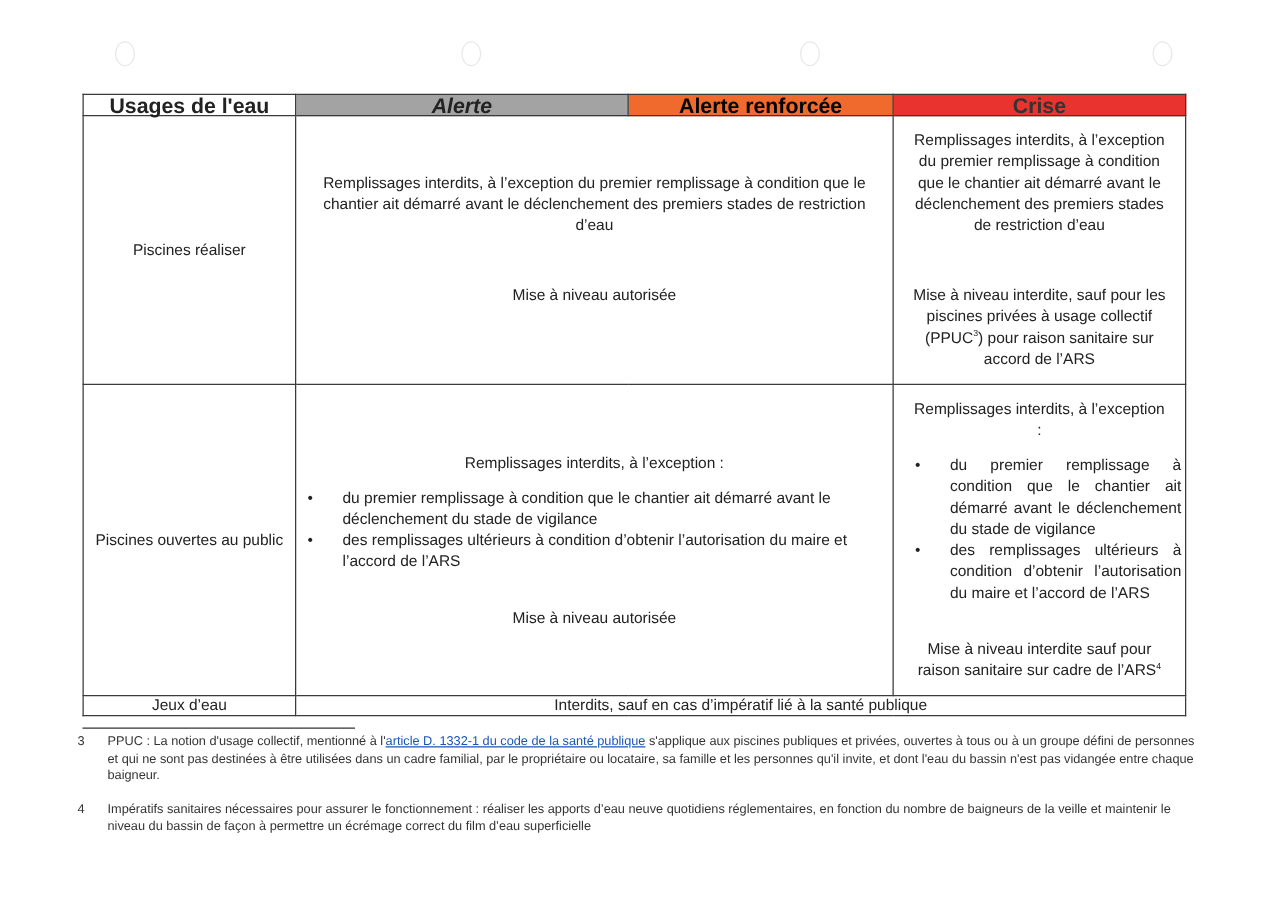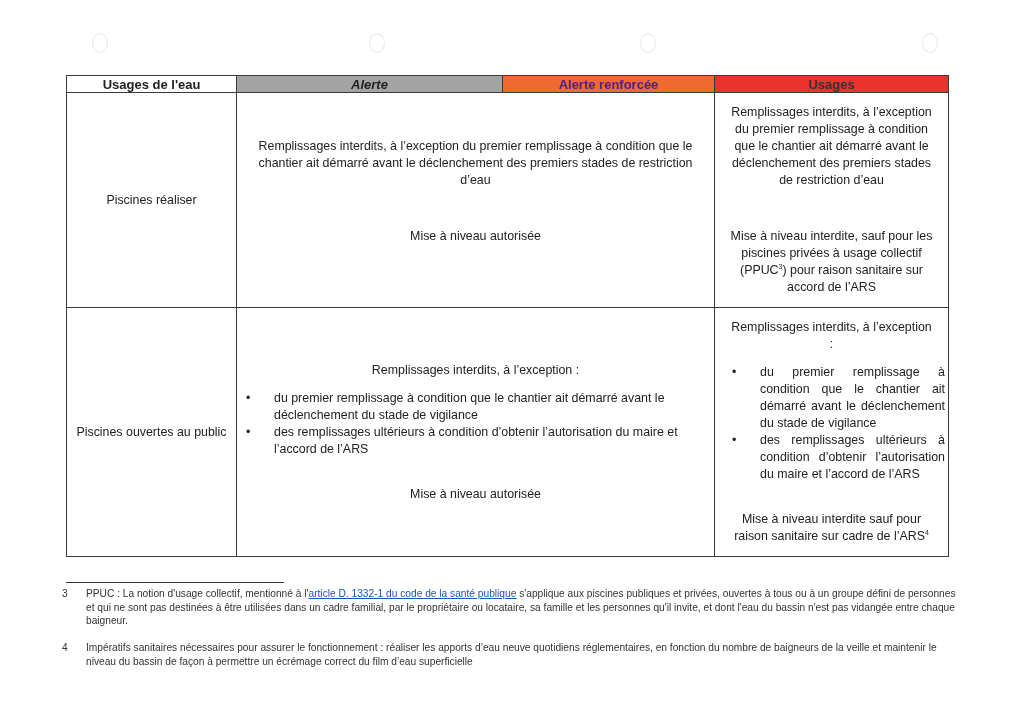--- a/index.html
+++ b/index.html
@@ -9,24 +9,24 @@
   }
   .punch { position:absolute; top:33px; width:14px; height:18px; border:1px solid #e8e8e8; border-radius:50%; }
   table.restr {
     position:absolute; left:66px; top:75px; width:882px;
     border-collapse:collapse; table-layout:fixed; font-size:12.4px; line-height:17px;
   }
   table.restr td, table.restr th {
     border:1.3px solid #3a3a3a; padding:0 3px; vertical-align:middle; text-align:center;
     font-weight:normal;
   }
-  table.restr th { height:16px; font-weight:bold; font-size:13px; line-height:15px; }
+  table.restr th { height:16px; font-weight:bold; font-size:17px; line-height:15px; }
   th.h-usage { background:#ffffff; color:#222; }
   th.h-alerte { background:#a3a3a3;font-style:italic; }
-  th.h-renf { background:#ef6a2c; color:#4c1d95; }
+  th.h-renf { background:#ef6a2c; color:#000000; }
   th.h-crise { background:#e8332e; color:#333; }
   .row-priv td { height:179px; }
   .row-pub td { height:234px; }
   .row-jeux td { height:15px; line-height:15px; }
   .para { margin:11px; }
   .gap { height:17px; }
   ul.bul { margin:0; padding:0 0 0 26px; text-align:left; list-style:none; }
   ul.bul li { position:relative; padding-left:8px; }
   ul.bul li::before { content:"\2022"; position:absolute; left:-20px; }
   ul.bul.justify li { text-align:justify; text-align-last:left; }
@@ -54,21 +54,21 @@
     <col style="width:170px">
     <col style="width:266px">
     <col style="width:212px">
     <col style="width:234px">
   </colgroup>
   <thead>
     <tr>
       <th class="h-usage">Usages de l'eau</th>
       <th class="h-alerte">Alerte</th>
       <th class="h-renf">Alerte renforcée</th>
-      <th class="h-crise">Usages</th>
+      <th class="h-crise">Crise</th>
     </tr>
   </thead>
   <tbody>
     <tr class="row-priv">
       <td>Piscines réaliser</td>
       <td colspan="2">
         <p class="para" style="padding:0 2px">Remplissages interdits, à l’exception du premier remplissage à condition que le chantier ait démarré avant le déclenchement des premiers stades de restriction d’eau</p>
         <div class="gap"></div>
         <p class="para">Mise à niveau autorisée</p>
         <div class="gap"></div>
@@ -93,20 +93,24 @@
       <td class="crise-pub">
         <p class="para">Remplissages interdits, à l’exception :</p>
         <ul class="bul justify">
           <li>du premier remplissage à condition que le chantier ait démarré avant le déclenchement du stade de vigilance</li>
           <li>des remplissages ultérieurs à condition d’obtenir l’autorisation du maire et l’accord de l’ARS</li>
         </ul>
         <div class="gap"></div>
         <p class="para"><span>Mise à niveau interdite sauf pour raison sanitaire sur cadre de l’ARS</span><sup>4</sup></p>
       </td>
     </tr>
+    <tr class="row-jeux">
+      <td>Jeux d’eau</td>
+      <td colspan="3">Interdits, sauf en cas d’impératif lié à la santé publique</td>
+    </tr>
   </tbody>
 </table>
 
 <div class="rule"></div>
 
 <div class="foot" style="top:587px">
   <span class="num">3</span>
   <span class="txt"><span>PPUC : La notion d'usage collectif, mentionné à l'</span><a>article D. 1332-1 du code de la santé publique</a><span> s'applique aux piscines publiques et privées, ouvertes à tous ou à un groupe défini de personnes et qui ne sont pas destinées à être utilisées dans un cadre familial, par le propriétaire ou locataire, sa famille et les personnes qu'il invite, et dont l'eau du bassin n'est pas vidangée entre chaque baigneur.</span></span>
 </div>
 

